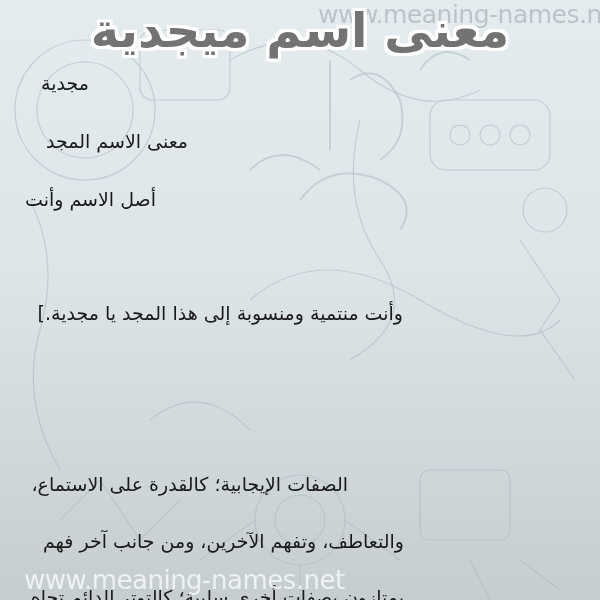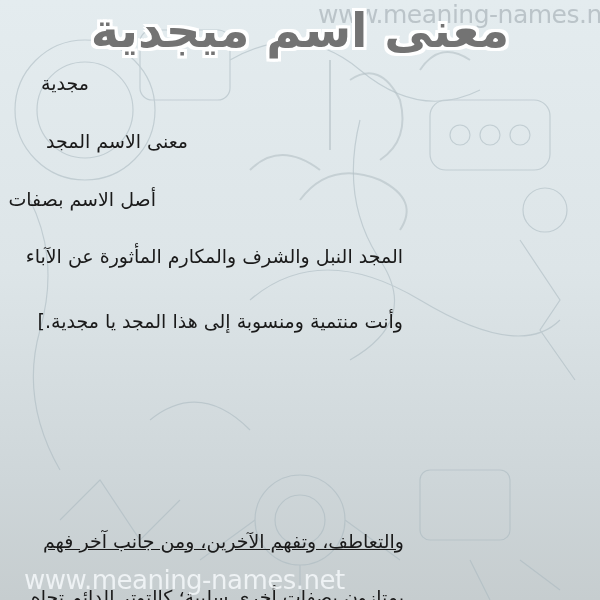--- a/index.html
+++ b/index.html
@@ -110,20 +110,20 @@
   </g>
 </svg>
 
 <div class="watermark watermark-top">www.meaning-names.net</div>
 
 <h1 class="title" style="margin:0;">معنى اسم ميجدية</h1>
 
 <div class="content">
   <div class="line" style="top:72px; right:487px;">مجدية</div>
   <div class="line" style="top:130px; right:388px;">معنى الاسم المجد</div>
-  <div class="line" style="top:188px; right:420px;">أصل الاسم بصفات</div>
-  <div class="line" style="top:245px; right:173px;">المجد النبل والشرف والمكارم المأثورة عن الآباء</div>
-  <div class="line" style="top:302px; right:173px;margin-top:8px;">وأنت منتمية ومنسوبة إلى هذا المجد يا مجدية.]</div>
-  <div class="line" style="top:530px; right:172px;text-decoration:underline;">والتعاطف، وتفهم الآخرين، ومن جانب آخر فهم</div>
+  <div class="line" style="top:188px; right:420px;">أصل الاسم وأنت</div>
+  <div class="line" style="top:302px; right:173px;">وأنت منتمية ومنسوبة إلى هذا المجد يا مجدية.]</div>
+  <div class="line" style="top:473px; right:228px;">الصفات الإيجابية؛ كالقدرة على الاستماع،</div>
+  <div class="line" style="top:530px; right:172px;">والتعاطف، وتفهم الآخرين، ومن جانب آخر فهم</div>
   <div class="line" style="top:586px; right:172px;">يمتازون بصفات أخرى سلبية؛ كالتوتر الدائم تجاه</div>
 </div>
 
 <div class="watermark watermark-bottom">www.meaning-names.net</div>
 
 </body></html>

